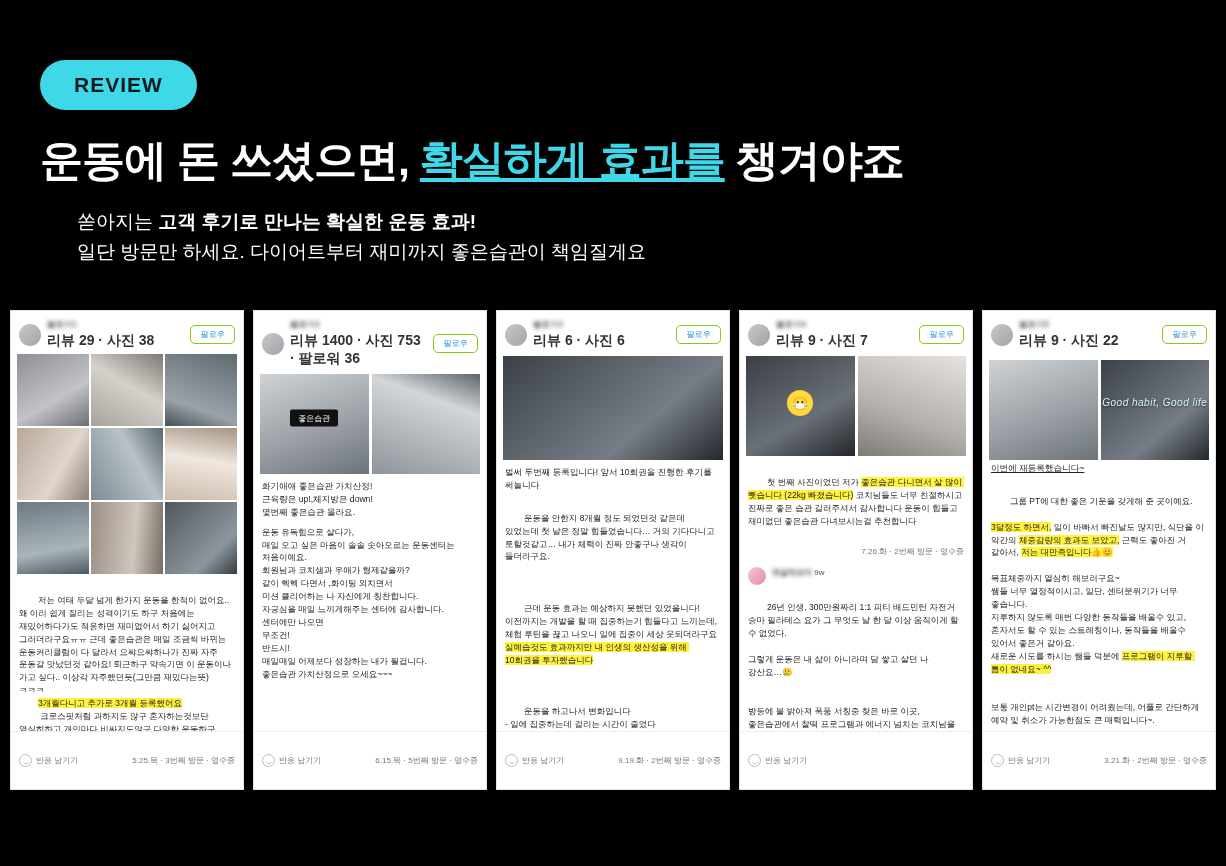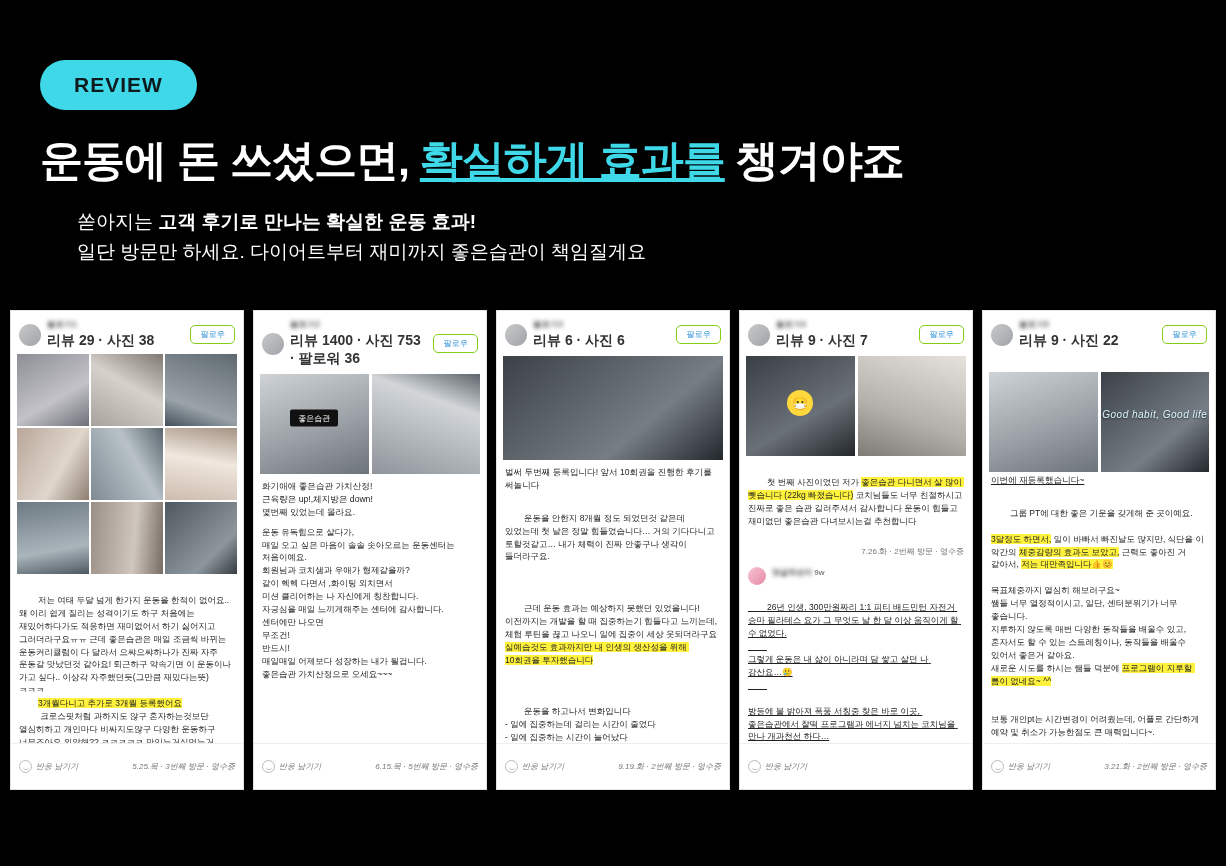--- a/index.html
+++ b/index.html
@@ -185,28 +185,27 @@
   .sub-avatar {
     width:18px;height:18px;border-radius:50%;
     background:linear-gradient(135deg,#f7c5d2,#e58aa5);
     flex:0 0 18px;
   }
   .sub-head { font-size:8px; color:#555; }
   .sub-head .blur { filter:blur(2px); font-weight:bold; }
 
   .card-foot {
     border-top:1px solid #eee;
-    padding:16px 8px;
+    padding:22px 8px;
     display:flex;
     align-items:center;
     justify-content:space-between;
     font-size:8px;
     color:#777;
     background:#fff;
-    font-style:italic;
   }
   .foot-left { display:flex; align-items:center; gap:4px; }
   .smiley {
     width:13px;height:13px;border-radius:50%;
     border:1px solid #bbb;
     display:inline-block;
     position:relative;
   }
   .smiley::after{
     content:"";
@@ -295,21 +294,21 @@
       </div>
       <div class="photo-duo" style="margin-top:2px;">
         <div class="ph gym1" style="flex:1;position:relative;text-align:right;">
           <div class="sign">좋은습관</div>
         </div>
         <div class="ph gym3" style="flex:1;"></div>
       </div>
       <div class="lead">
         <span>화기애애 좋은습관 가치산정!</span><br>
         <span class="hl">근육량은 up!,체지방은 down!</span><br>
-        <span class="hl">몇번째 있었는데 몰라요.</span>
+        <span class="hl">몇번째 좋은습관 몰라요.</span>
       </div>
       <div class="body-text">운동 유독힘으로 살다가,
 매일 오고 싶은 마음이 솔솔 솟아오르는 운동센터는 처음이예요.
 회원님과 코치샘과 우애가 형제같을까?
 같이 헥헥 다면서 ,화이팅 외치면서
 미션 클리어하는 나 자신에게 칭찬합니다.
 자긍심을 매일 느끼게해주는 센터에 감사합니다.
 센터에만 나오면
 무조건!
 반드시!
@@ -381,21 +380,21 @@
 
       <div class="sub-comment">
         <div class="sub-avatar"></div>
         <div style="flex:1;min-width:0;">
           <div class="sub-head">
             <span class="blur">댓글작성자</span>
             <span>9w</span>
           </div>
         </div>
       </div>
-      <div class="body-text" style="padding-top:3px;text-decoration:underline;">
+      <div class="body-text" style="padding-top:3px;">
         <span>26년 인생, 300만원짜리 1:1 피티 배드민턴 자전거 승마 필라테스 요가 그 무엇도 날 한 달 이상 움직이게 할 수 없었다.</span>
         <br><span>그렇게 운동은 내 삶이 아니라며 담 쌓고 살던 나 강산요…🥲</span>
         <br><br><span>방등에 불 밝아져 폭풍 서칭중 찾은 바로 이곳, 좋은습관에서 찰떡 프로그램과 에너지 넘치는 코치님을 만나 개과천선 하다…</span>
         <br><br>
         <br><br>
         <br><br>
         <br><br>
       </div>
       <div class="card-foot">
         <div class="foot-left">
@@ -408,21 +407,21 @@
 
     <div class="card">
       <div class="card-head">
         <div class="avatar"></div>
         <div class="who">
           <div class="name">블로거5</div>
           <div class="meta">리뷰 9 · 사진 22</div>
         </div>
         <div class="follow-btn">팔로우</div>
       </div>
-      <div class="photo-duo" style="margin-top:18px;">
+      <div class="photo-duo" style="margin-top:6px;">
         <div class="ph gym1" style="flex:1;"></div>
         <div class="ph gym4" style="flex:1;position:relative;">
           <div class="banner-text">Good habit, Good life</div>
         </div>
       </div>
       <div class="lead" style="padding-top:2px;text-decoration:underline;">
         <span class="hl">이번에 재등록했습니다~</span>
       </div>
       <div class="body-text">
         <span>그룹 PT에 대한 좋은 기운을 갖게해 준 곳이예요.</span>

